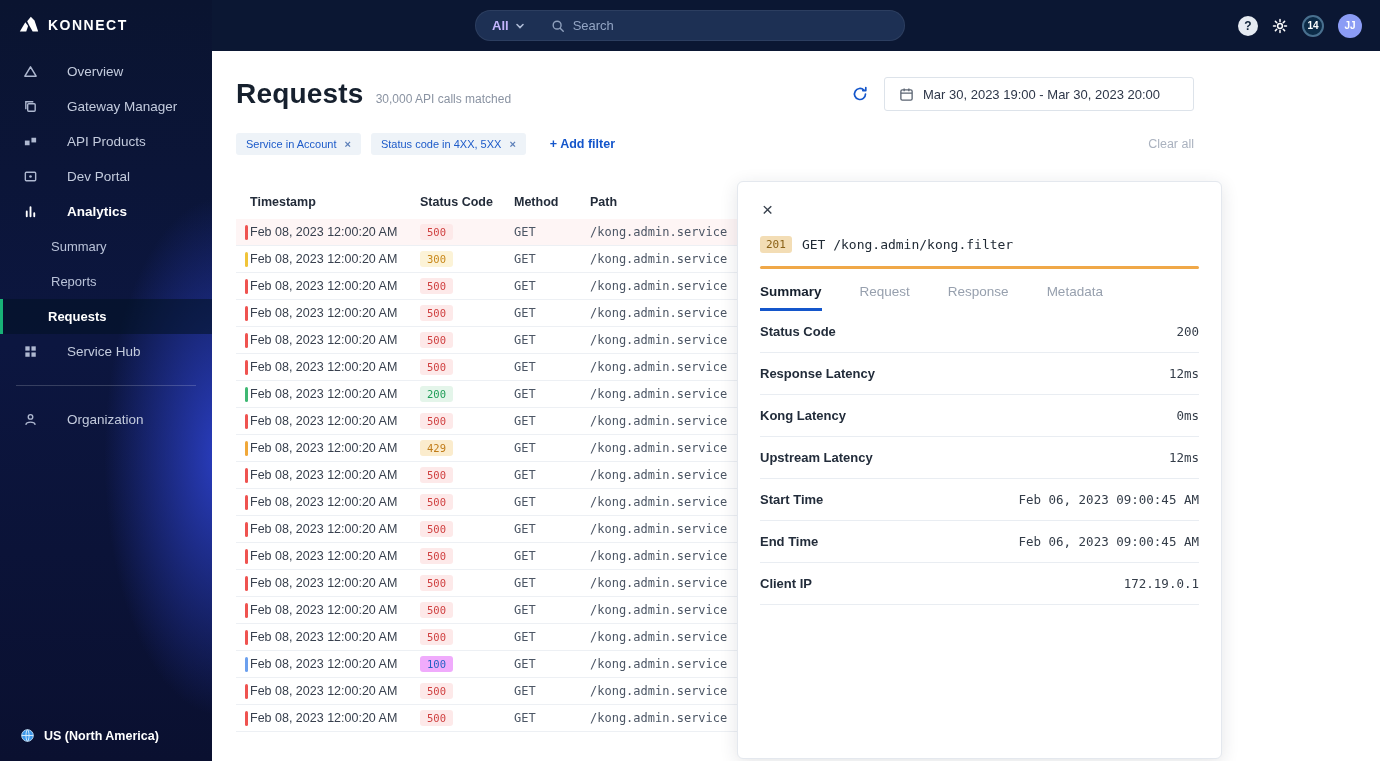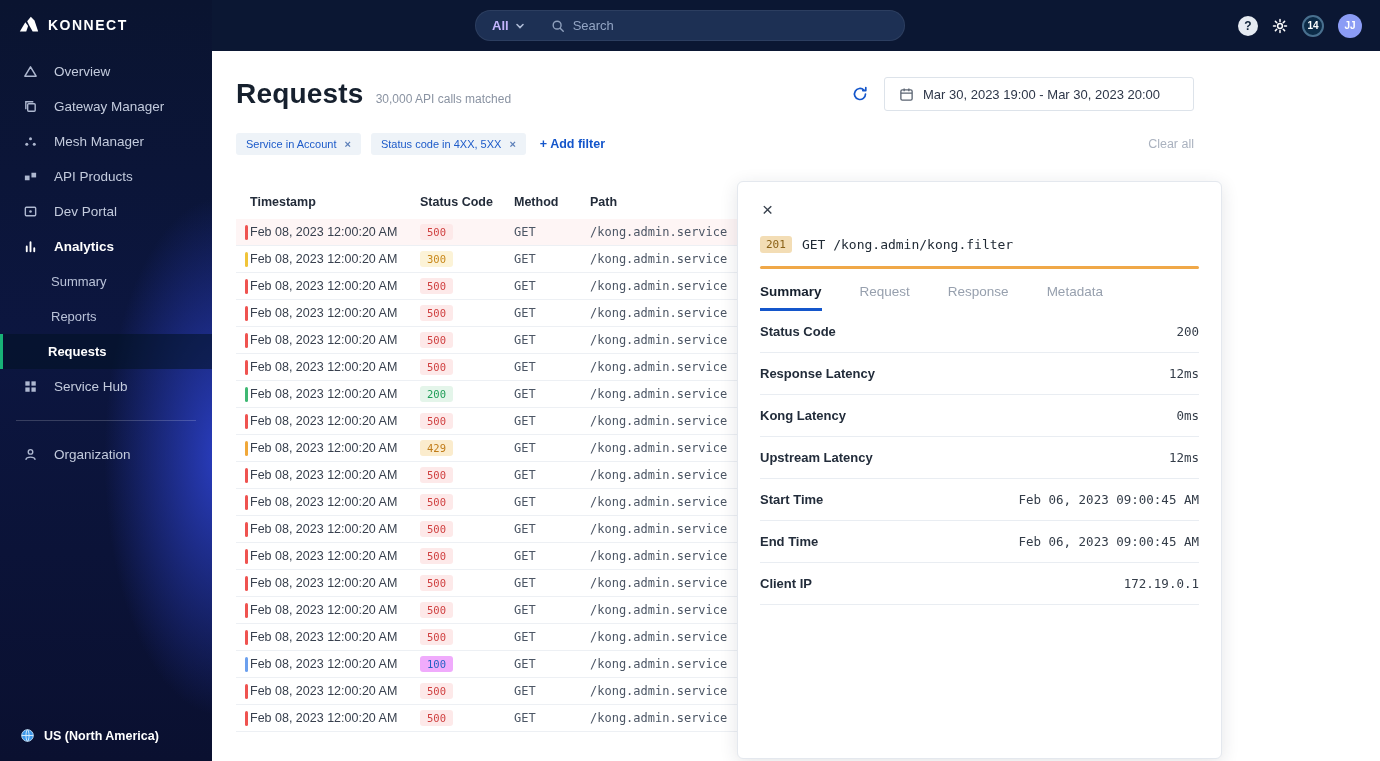--- a/index.html
+++ b/index.html
@@ -26,21 +26,21 @@
 
   
   .sidebar { position:absolute; left:0; top:0; width:212px; height:761px; z-index:5;
              background:
                radial-gradient(90% 55% at 105% 60%, #2a3ec2 0%, rgba(42,62,194,0) 62%),
                linear-gradient(180deg,#0a1430 0%, #0c1640 45%, #0a1030 100%);
              color:#c3cbdd; }
   .logo { display:flex; align-items:center; gap:8px; padding:14px 18px 12px 18px; }
   .logo-text { color:#fff; font-size:14px; font-weight:700; letter-spacing:1.5px; }
   nav { display:block; margin-top:6px; }
-  .nav-item { display:flex; align-items:center; height:35px; padding-left:20px; gap:15px;
+  .nav-item { display:flex; align-items:center; height:35px; padding-left:20px; gap:28px;
               font-size:13.5px; cursor:pointer; border-left:3px solid transparent; }
   .nav-icon { width:16px; display:flex; color:#aeb8d0; }
   .nav-item.sub { padding-left:48px; font-size:13px; color:#b9c2d8; }
   .nav-item.section-active { color:#fff; font-weight:700; }
   .nav-item.section-active .nav-icon { color:#fff; }
   .nav-item.active { background:rgba(2,18,34,0.55); border-left:3px solid #18b277;
                      color:#fff; font-weight:700; padding-left:45px; }
   .nav-divider { height:1px; background:rgba(255,255,255,0.18); margin:16px 16px; }
   .sidebar-footer { position:absolute; left:0; bottom:10px; width:100%; display:flex; align-items:center;
                     gap:9px; padding:8px 20px; color:#fff; font-size:12.5px; font-weight:600; cursor:pointer; }
@@ -49,21 +49,21 @@
   .main { position:absolute; left:212px; top:51px; width:1168px; height:710px; background:#fff; }
   .head-row { display:flex; align-items:center; margin:26px 186px 0 24px; }
   h1.page-title { font-size:28px; font-weight:700; color:#16202e; letter-spacing:0.2px; }
   .subtitle { margin-left:12px; margin-top:10px; font-size:12px; color:#8a93a2; }
   .head-spacer { flex:1; }
   .refresh-btn { color:#1456cb; display:flex; margin-right:16px; cursor:pointer; }
   .datebox { display:flex; align-items:center; gap:9px; border:1px solid #dde3ea; border-radius:3px;
              height:34px; padding:0 14px; font-size:13px; color:#2d3648; cursor:pointer; min-width:310px; }
   .datebox .cal { color:#5b6472; display:flex; }
 
-  .filter-row { display:flex; align-items:center; margin:22px 186px 0 24px; }
+  .filter-row { display:flex; align-items:center; margin:22px 186px 0 24px; gap:10px; }
   .chip { display:inline-flex; align-items:center; gap:8px; background:#eef3f8; border-radius:3px;
           padding:5px 10px; font-size:11px; color:#1d5bc9; cursor:pointer; }
   .chip .x { color:#5c7fb8; font-size:11px; font-weight:700; cursor:pointer; }
   .add-filter { margin-left:14px; font-size:12.5px; font-weight:700; color:#1456cb; cursor:pointer; }
   .clear-all { margin-left:auto; font-size:12.5px; color:#aab2bf; cursor:pointer; }
 
   
   .table-wrap { margin:30px 0 0 24px; width:986px; }
   .trow, .thead { display:grid; grid-template-columns:14px 170px 94px 76px 1fr; align-items:center; }
   .thead { height:34px; font-size:12.5px; font-weight:700; color:#232c3a; }
@@ -148,30 +148,20 @@
           <svg width="15" height="15" viewBox="0 0 16 16">
             <rect x="5" y="5" width="8" height="8" rx="1" fill="none" stroke="currentColor" stroke-width="1.5"></rect>
             <path d="M3 11V3h8" fill="none" stroke="currentColor" stroke-width="1.5"></path>
           </svg>
         </span>
         <span class="nav-label">Gateway Manager</span>
       </div>
       <div class="nav-item">
         <span class="nav-icon">
           <svg width="15" height="15" viewBox="0 0 16 16">
-            <circle cx="4" cy="11" r="1.6" fill="currentColor"></circle>
-            <circle cx="8" cy="5" r="1.6" fill="currentColor"></circle>
-            <circle cx="12" cy="11" r="1.6" fill="currentColor"></circle>
-          </svg>
-        </span>
-        <span class="nav-label">Mesh Manager</span>
-      </div>
-      <div class="nav-item">
-        <span class="nav-icon">
-          <svg width="15" height="15" viewBox="0 0 16 16">
             <rect x="2" y="7" width="5" height="5" fill="currentColor"></rect>
             <rect x="9" y="4" width="5" height="5" fill="currentColor"></rect>
           </svg>
         </span>
         <span class="nav-label">API Products</span>
       </div>
       <div class="nav-item">
         <span class="nav-icon">
           <svg width="15" height="15" viewBox="0 0 16 16">
             <rect x="2.5" y="3.5" width="11" height="9" rx="1" fill="none" stroke="currentColor" stroke-width="1.5"></rect>

